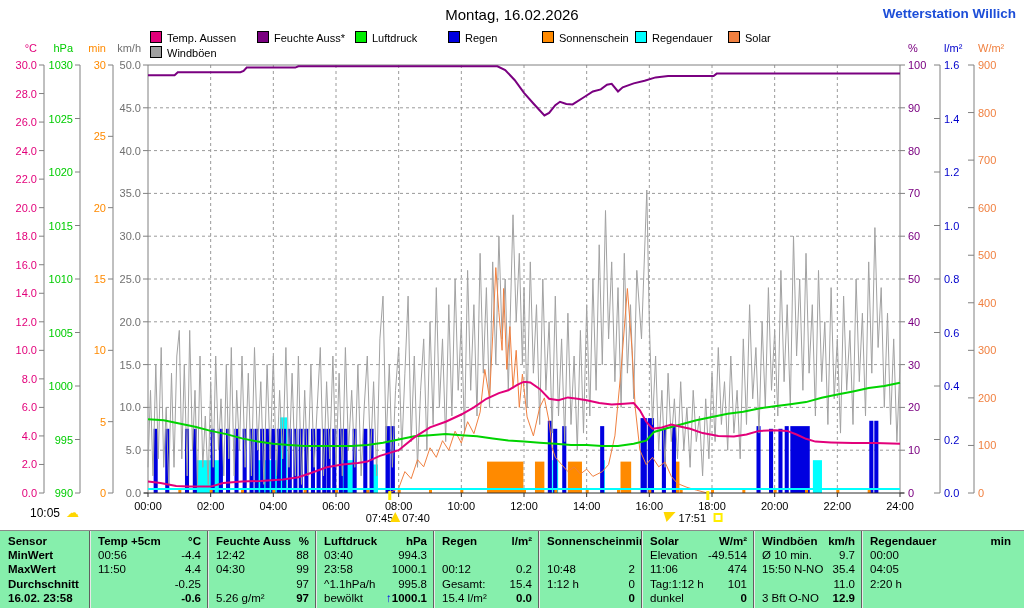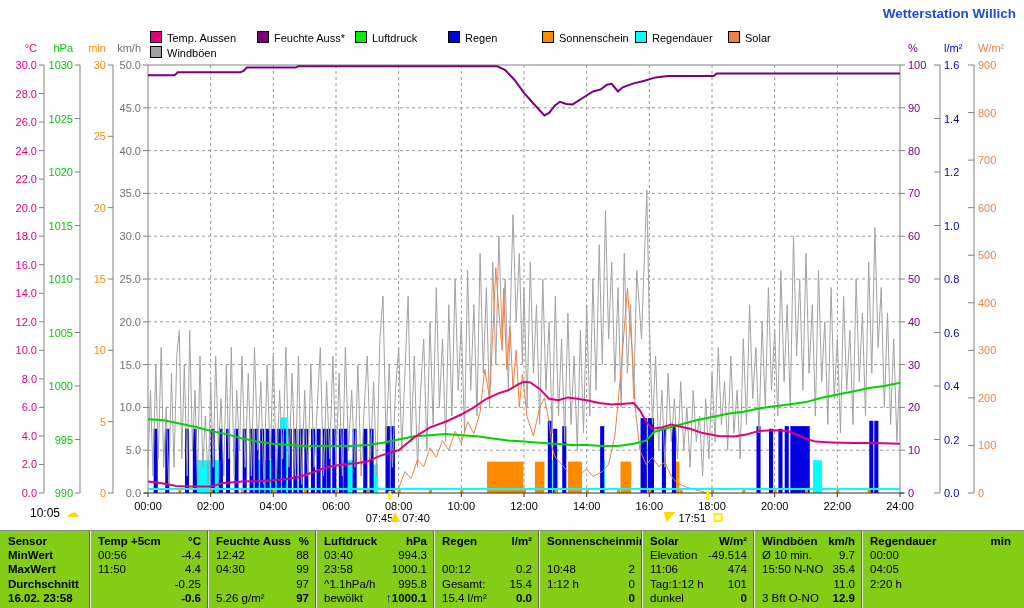--- a/index.html
+++ b/index.html
@@ -6,36 +6,37 @@
   .screen{position:relative;width:1024px;height:608px;background:#fff;overflow:hidden;
           font-family:"Liberation Sans",sans-serif;color:#000;}
   .title{position:absolute;top:6px;left:0;width:1024px;text-align:center;font-size:15px;}
   .station{position:absolute;top:6px;right:8px;font-size:13.5px;font-weight:bold;color:#1d4ed8;}
   .legend-item{position:absolute;height:12px;font-size:11px;white-space:nowrap;}
   .legend-item .sw{display:inline-block;width:10px;height:10px;border:1px solid #000;
                    vertical-align:-1px;margin-right:5px;}
   #chart{position:absolute;left:0;top:0;}
   .blt{position:absolute;left:30px;top:505px;font-size:12px;}
   .blt .cloud{color:#ffd700;font-size:13px;margin-left:6px;}
-  .wtable{position:absolute;left:0;top:530px;width:1024px;height:78px;background:#84cc16;
+  .wtable{position:absolute;left:0;top:530px;width:1024px;height:78px;background:#86efac;
           border-top:1px solid #8a8a8a;display:flex;font-size:11.5px;overflow:hidden;}
   .tcol{flex:0 0 auto;border-left:1px solid #606060;box-shadow:inset 1px 0 0 #e8e8e8;
         padding-top:3px;box-sizing:border-box;}
   .tcol.first{border-left:none;box-shadow:none;}
   .trow{height:14.2px;line-height:14.2px;padding:0 6px 0 8px;display:flex;
         justify-content:space-between;white-space:nowrap;overflow:hidden;}
   .trow .tl{text-align:left;}
   .trow .trv{text-align:right;}
   .b{font-weight:bold;}
   .arrow{color:#0000ee;font-weight:bold;}
 </style>
 </head>
 <body>
 
 <div class="screen">
+  <div class="title">Montag, 16.02.2026</div>
   <div class="station">Wetterstation Willich</div>
   <div id="legend">
       <div class="legend-item" style="left: 150px; top: 31px;"><span class="sw" style="background: rgb(226, 0, 122);"></span><span>Temp. Aussen</span></div>
       <div class="legend-item" style="left: 257px; top: 31px;"><span class="sw" style="background: rgb(122, 0, 128);"></span><span>Feuchte Auss*</span></div>
       <div class="legend-item" style="left: 355px; top: 31px;"><span class="sw" style="background: rgb(0, 238, 0);"></span><span>Luftdruck</span></div>
       <div class="legend-item" style="left: 448px; top: 31px;"><span class="sw" style="background: rgb(0, 0, 224);"></span><span>Regen</span></div>
       <div class="legend-item" style="left: 542px; top: 31px;"><span class="sw" style="background: rgb(255, 138, 0);"></span><span>Sonnenschein</span></div>
       <div class="legend-item" style="left: 635px; top: 31px;"><span class="sw" style="background: rgb(0, 255, 255);"></span><span>Regendauer</span></div>
       <div class="legend-item" style="left: 728px; top: 31px;"><span class="sw" style="background: rgb(240, 128, 64);"></span><span>Solar</span></div>
       <div class="legend-item" style="left: 150px; top: 46px;"><span class="sw" style="background: rgb(160, 160, 160);"></span><span>Windböen</span></div>

